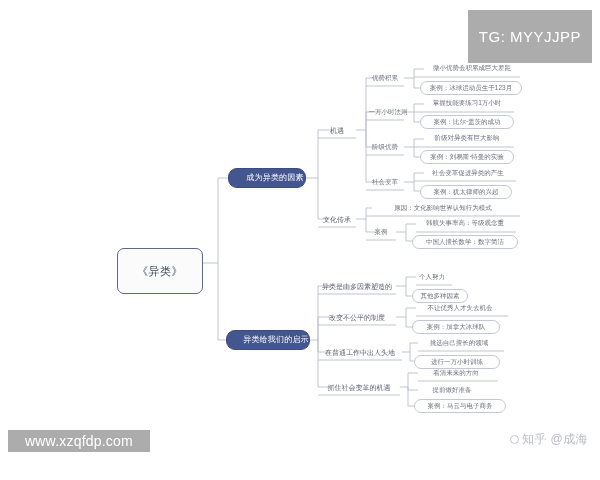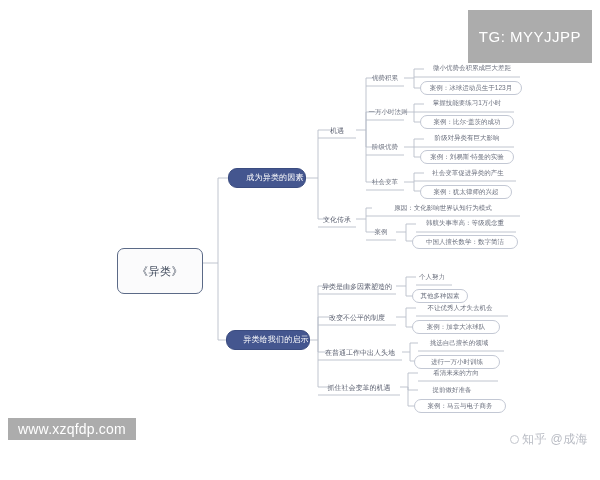--- a/index.html
+++ b/index.html
@@ -87,22 +87,22 @@
   }
   #wm-tg {
     right: 8px;
     top: 10px;
     padding: 18px 11px;
     font-size: 15px;
     letter-spacing: 0.5px;
   }
   #wm-site {
     left: 8px;
-    bottom: 40px;
-    padding: 3px 10px;
+    bottom: 28px;
+    padding: 3px 17px;
     font-size: 14px;
     letter-spacing: 0.2px;
   }
   #wm-zhihu {
     position: absolute;
     right: 12px;
     bottom: 32px;
     color: #b9bcc4;
     font-size: 12px;
     letter-spacing: 0.4px;

